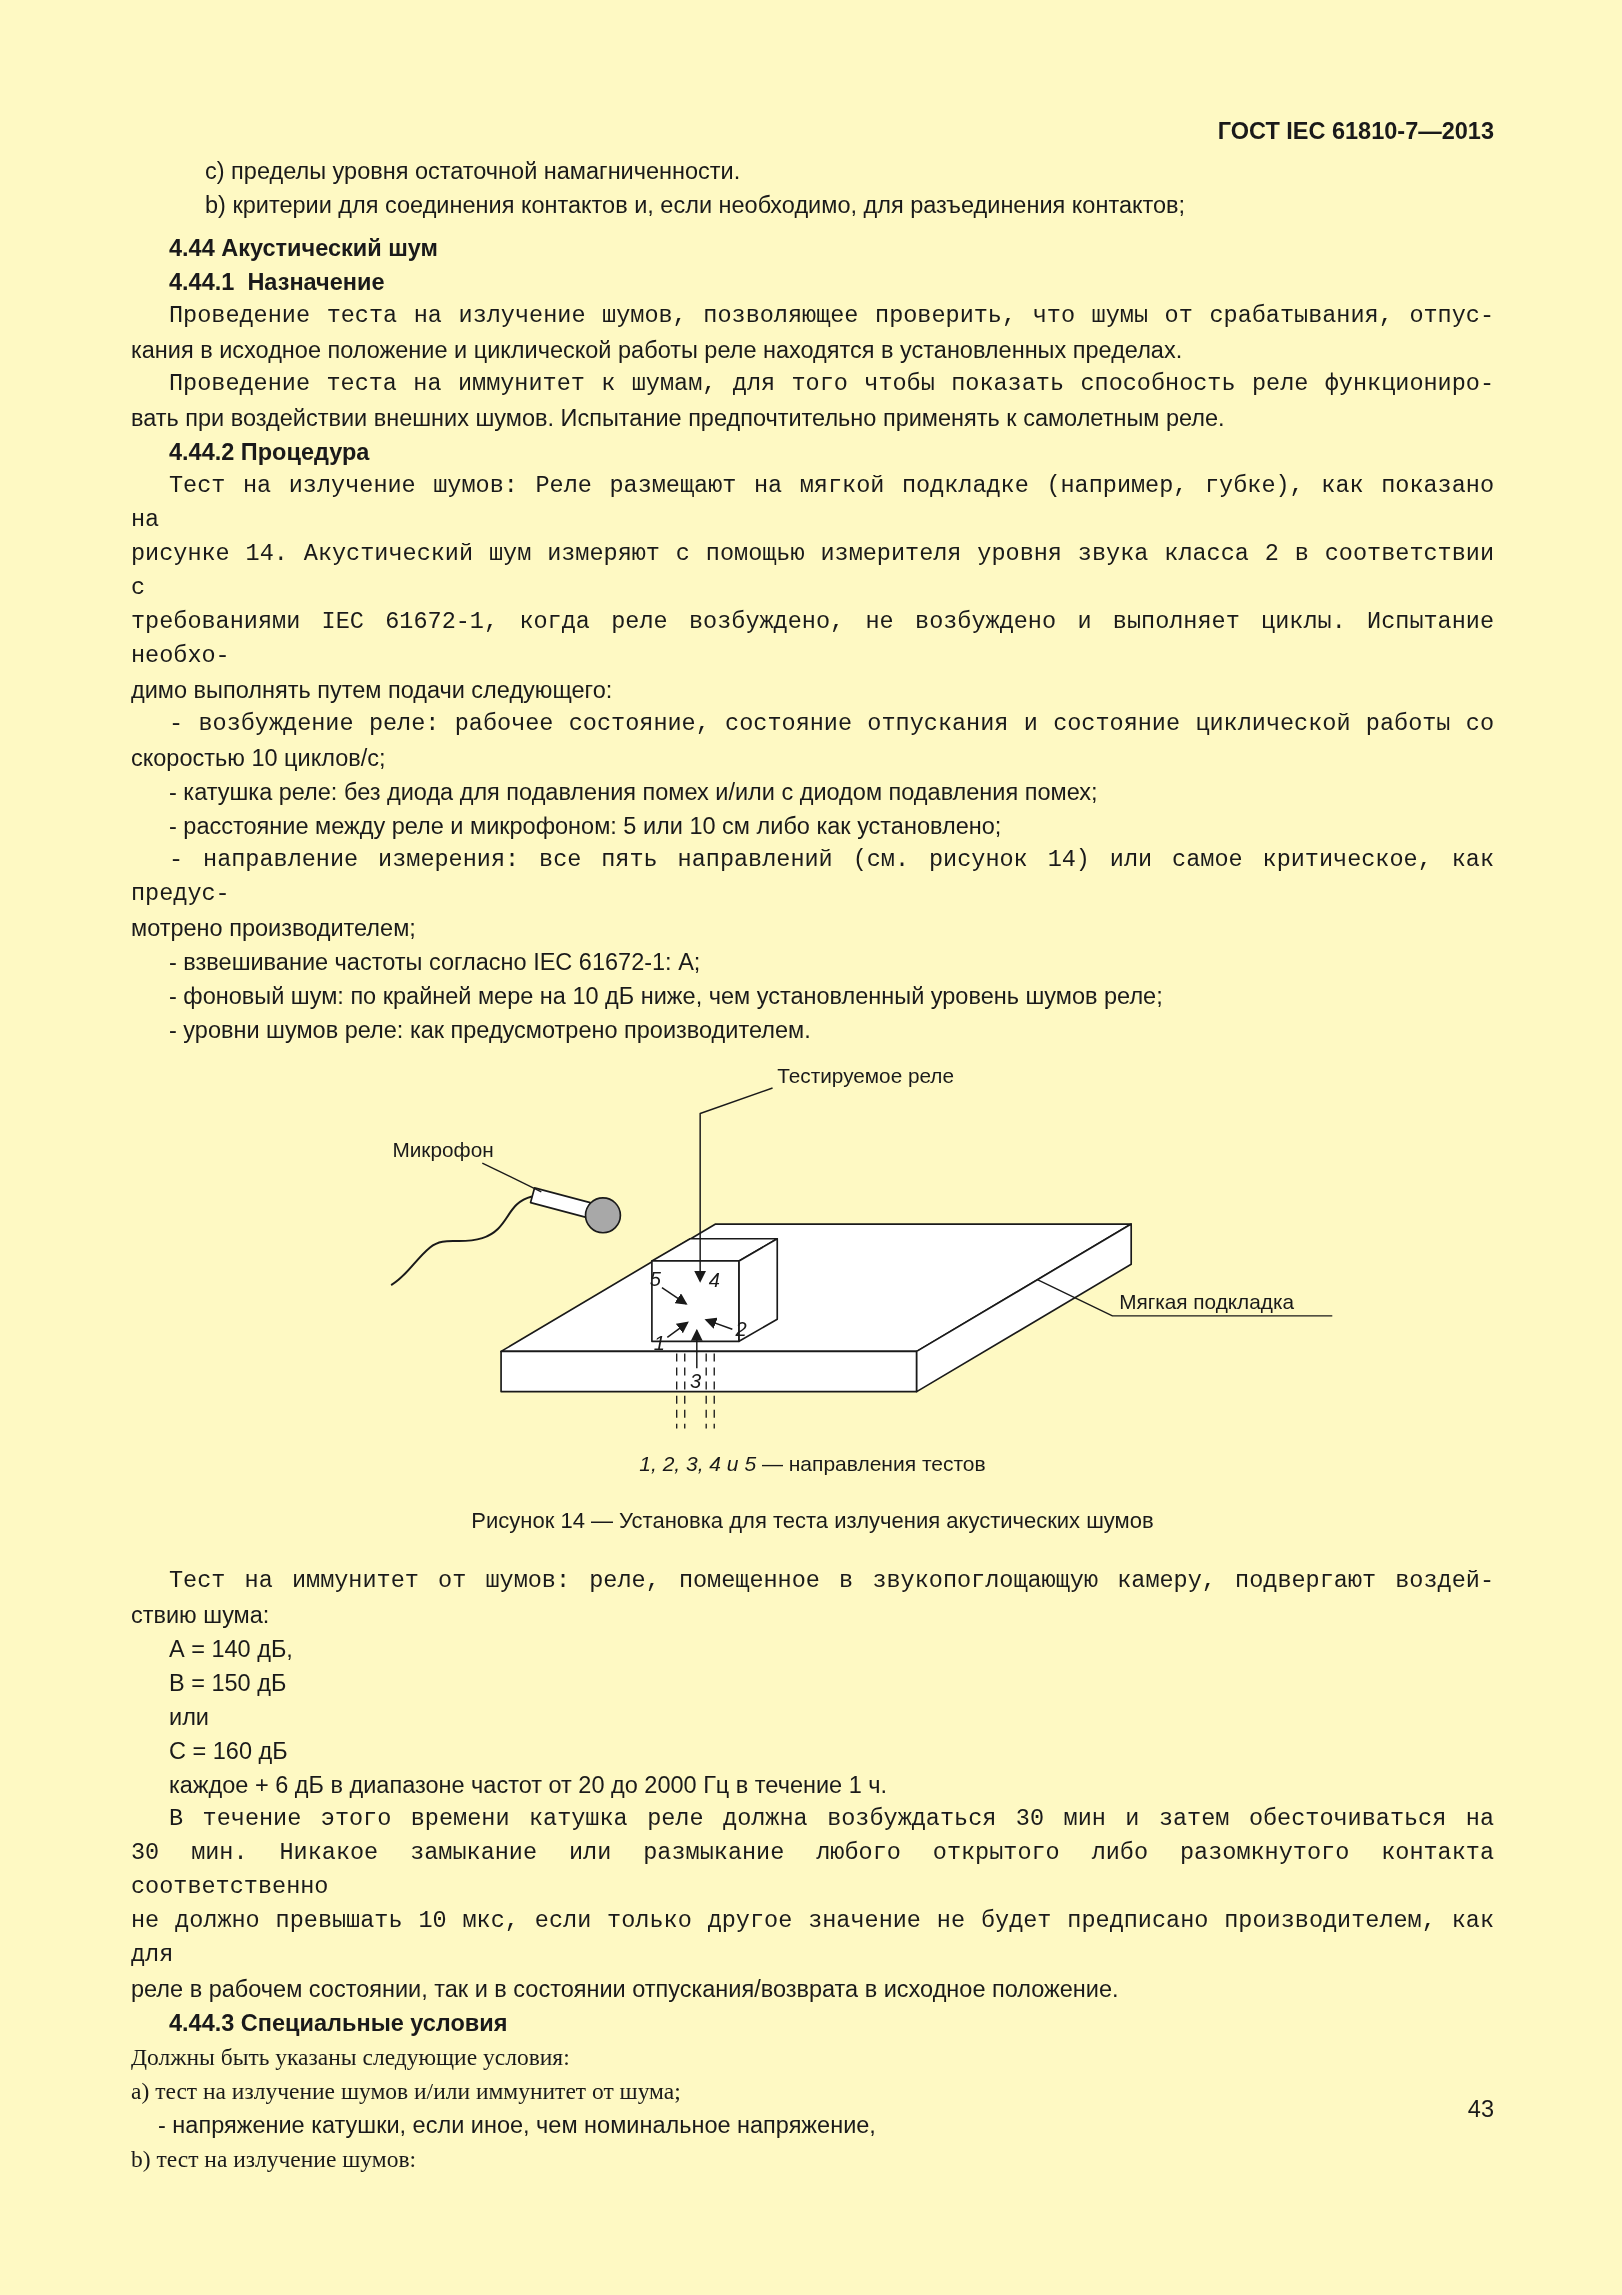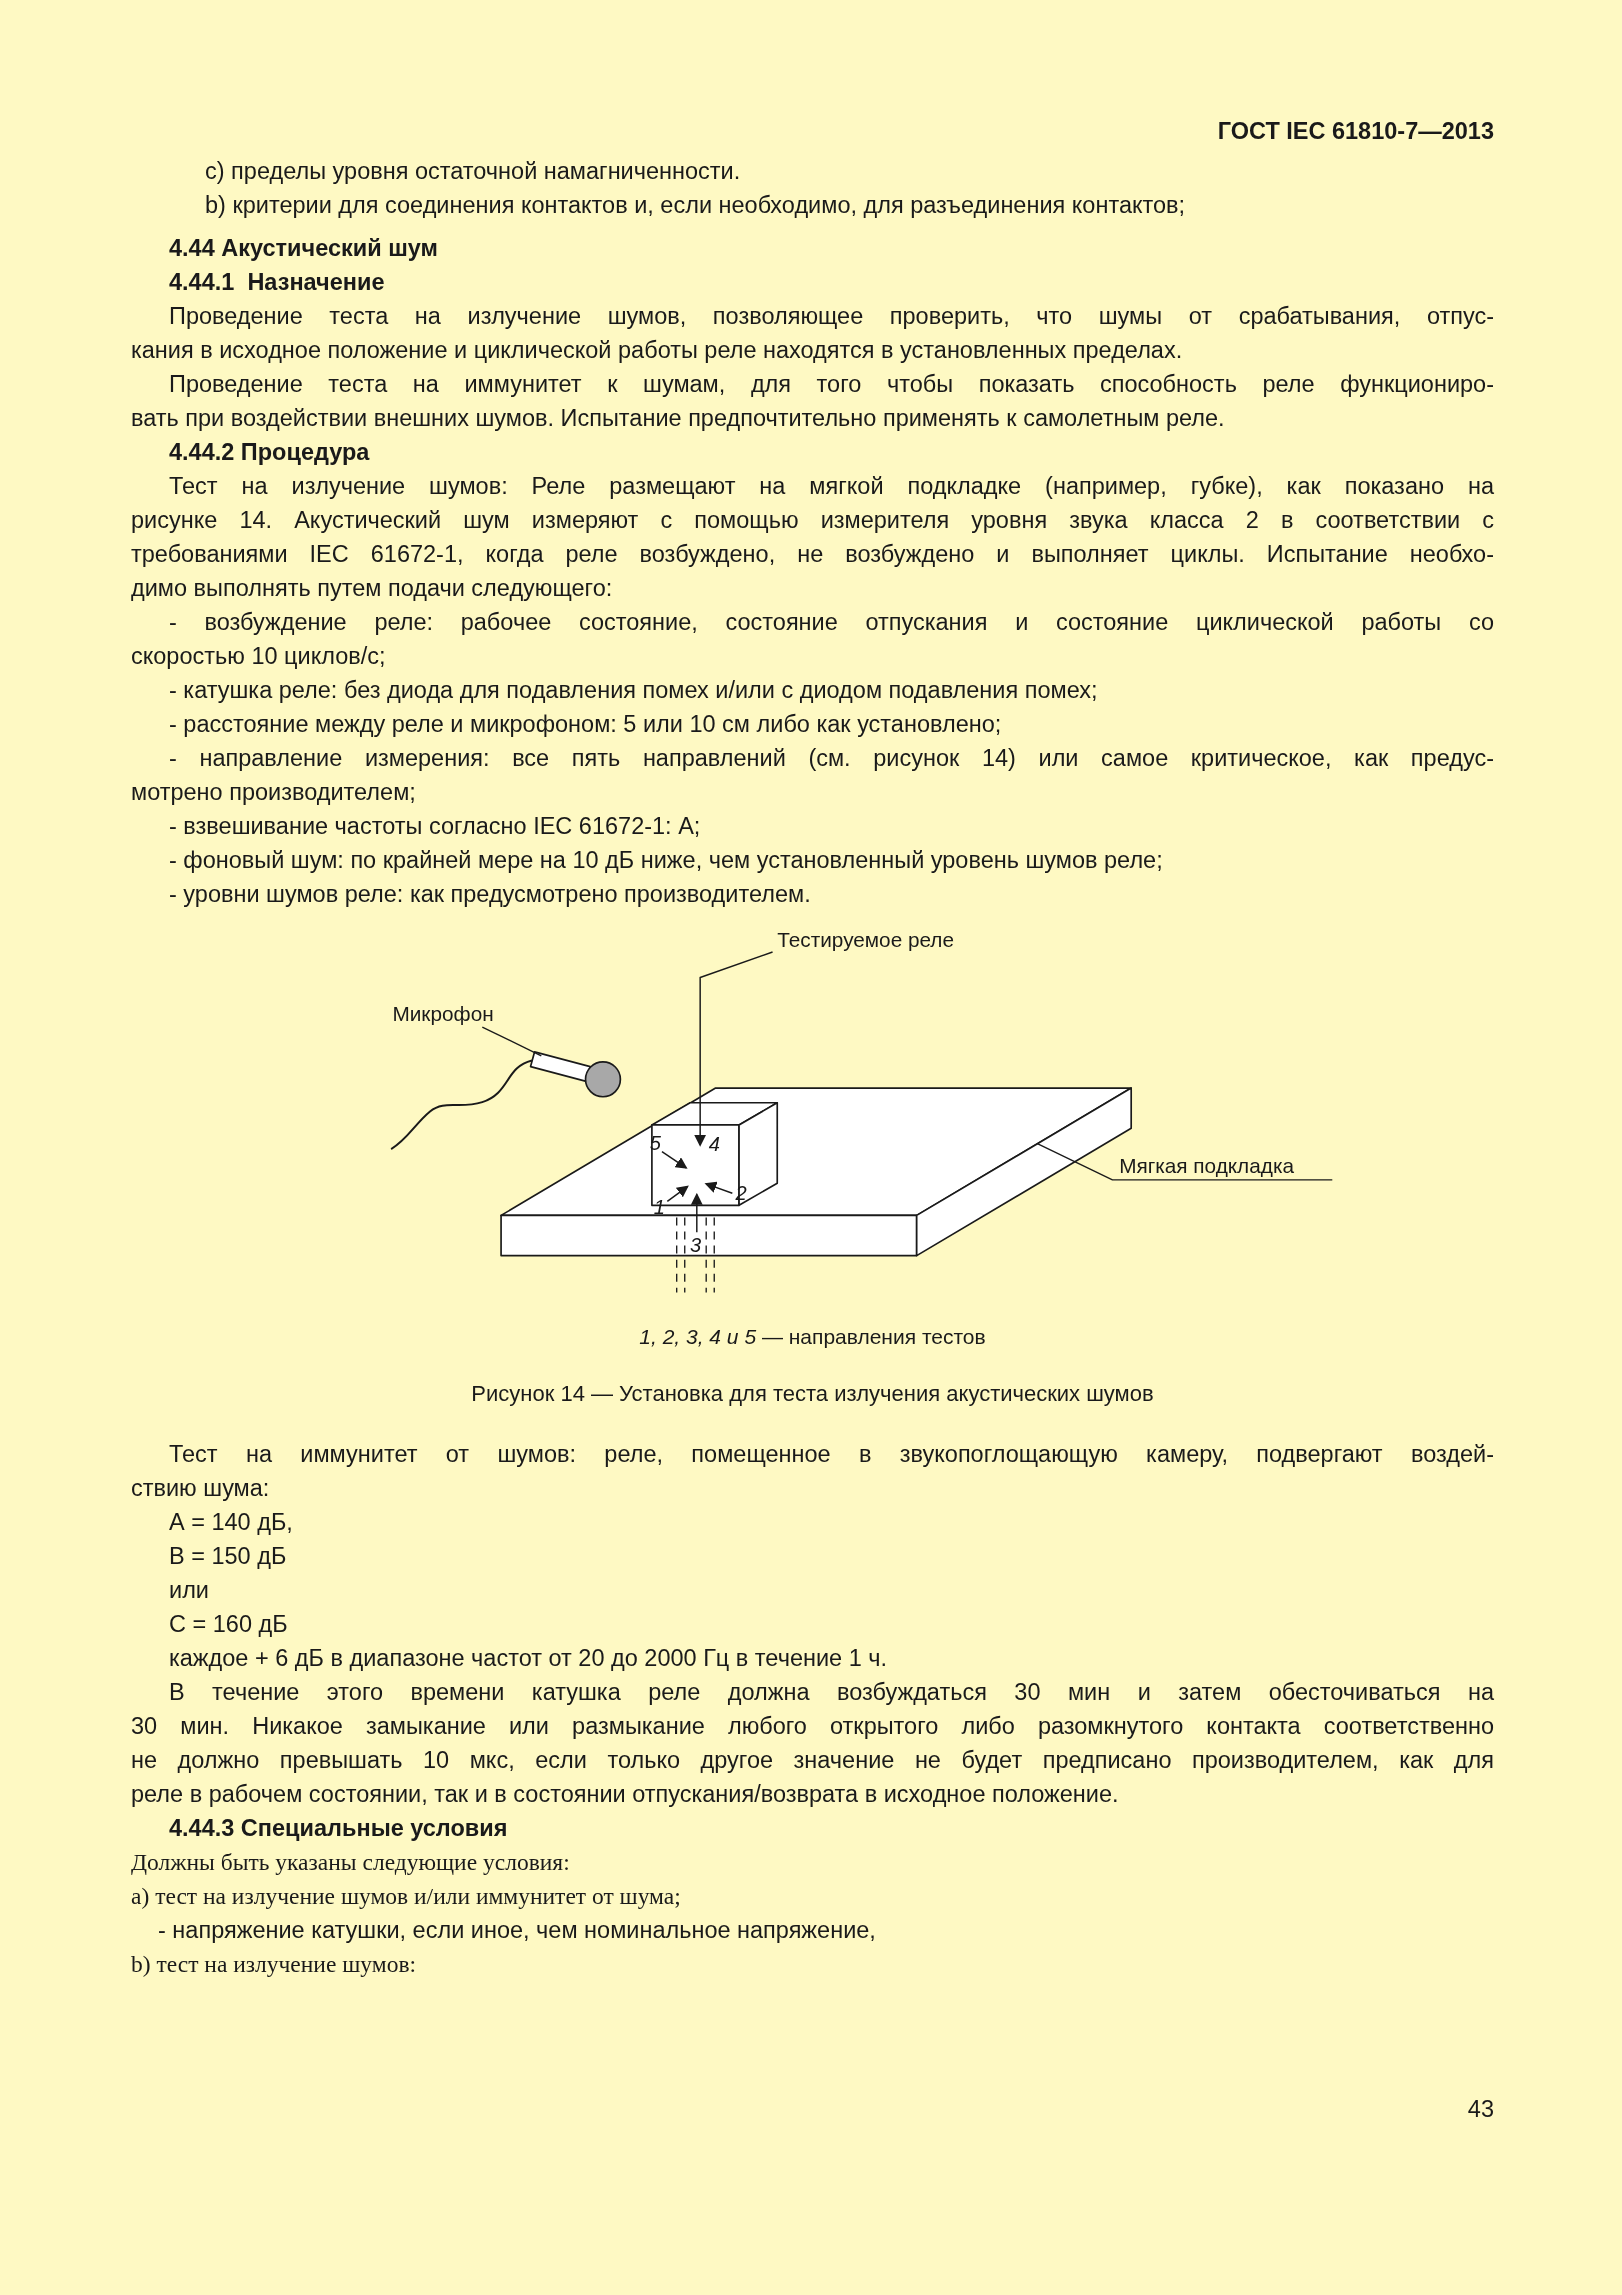--- a/index.html
+++ b/index.html
@@ -14,31 +14,31 @@
   .doc-header{
     position:absolute;top:118px;left:131px;width:1363px;
     text-align:right;font-weight:bold;font-size:23.5px;
   }
   .content{
     position:absolute;top:154px;left:131px;width:1363px;
     font-size:23.5px;line-height:34px;
   }
   .blk{margin:0;}
   .blk .line{text-align:justify;}
-  .blk .line.fill{text-align-last:justify;}
+  .blk .line.fill{text-align-last:justify;font-family:Liberation Mono, monospace;}
   .blk .line.last{text-align-last:left;}
   .blk.bold{font-weight:bold;}
   .blk.mt1{margin-top:9.4px;}
   .blk.ind1 .line:first-child{text-indent:38px;}
   .blk.ind2 .line:first-child{text-indent:74px;}
   .blk.indS .line:first-child{text-indent:27px;}
   .blk.ind0 .line:first-child{text-indent:0;font-family:Liberation Serif, serif;}
   .figure{margin-top:5.4px;}
   .figure svg{display:block;margin-left:236px;}
-  .cap1{text-align:center;font-size:21px;line-height:29.5px;margin-top:16px;}
+  .cap1{text-align:center;font-size:21px;line-height:29.5px;margin-top:7px;}
   .cap1 .it{font-style:italic;}
   .cap2{text-align:center;font-size:22px;line-height:31px;margin-top:27px;}
   .blocks-bottom{margin-top:28px;}
   .page-number{
     position:absolute;top:2096px;left:131px;width:1363px;
     text-align:right;font-size:23.5px;
   }
   svg text{user-select:none;}
 </style>
 </head>

